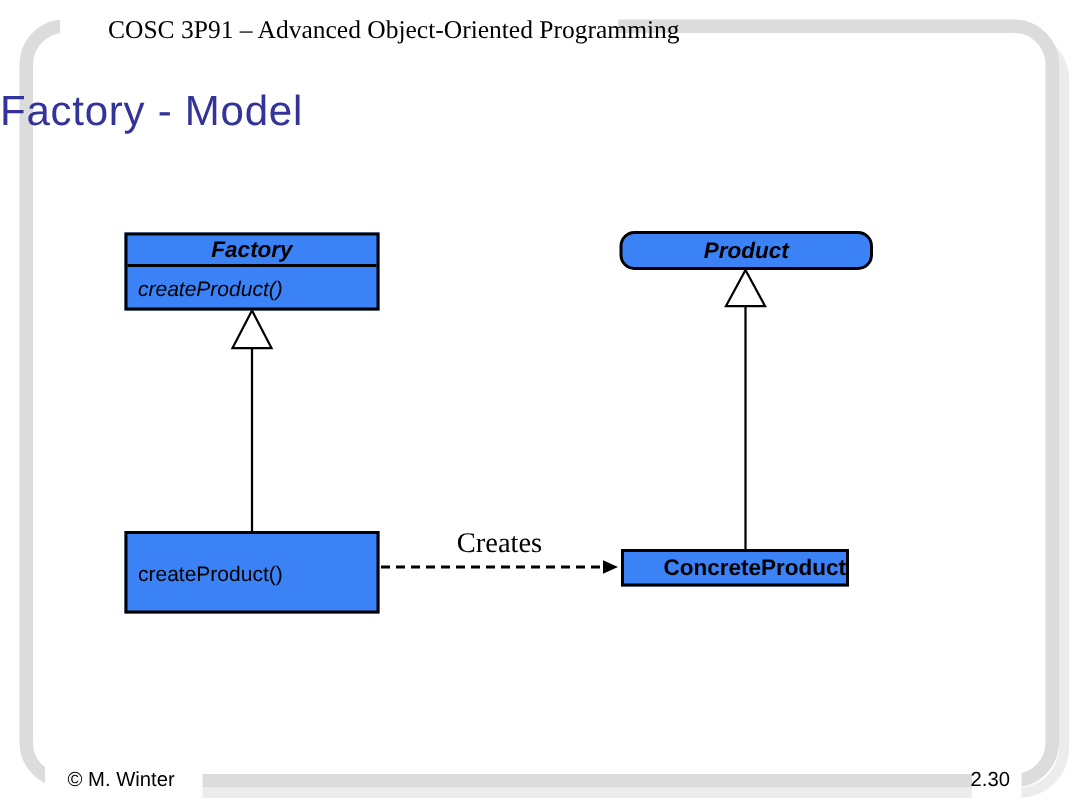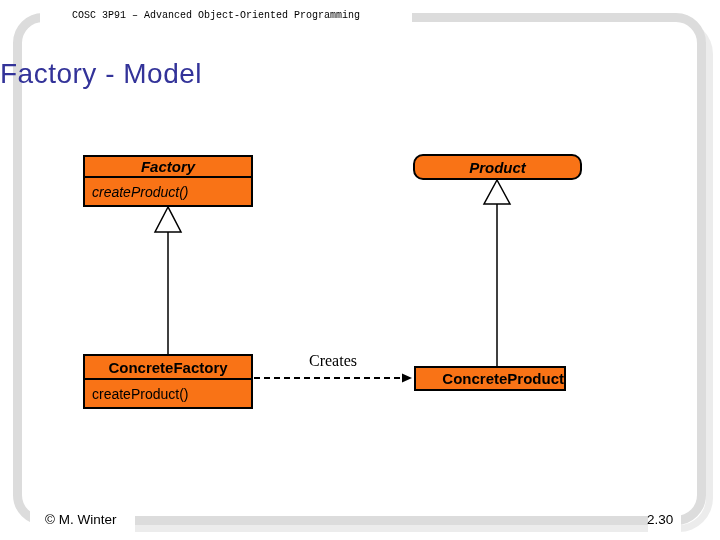--- a/index.html
+++ b/index.html
@@ -21,36 +21,36 @@
     border-radius:30px; z-index:2;
   }
   .cover { position:absolute; background:#ffffff; z-index:3; }
   .cover-top { left:40px; top:6px;  width:372px; height:30px; }
   .cover-bl  { left:30px; top:509px; width:105px; height:31px; }
   .cover-br  { left:648px; top:509px; width:33px; height:31px; }
 
   
   .course-header {
     position:absolute; z-index:5; left:72px; top:10px;
-    font-family:Liberation Mono, monospace; font-size:10px; white-space:nowrap;
+    font-family:Liberation Serif, serif; font-size:17px; white-space:nowrap;
   }
   .slide-title {
     position:absolute; z-index:5; left:0; top:58px; width:720px;
     text-align:left; font-size:28px; letter-spacing:0.5px;
   }
   .footer-text {
     position:absolute; z-index:5; font-family:Liberation Sans, sans-serif;
     font-size:13.5px; white-space:nowrap;
   }
   .footer-left  { left:45px;  top:512px; }
   .footer-right { left:647px; top:512px; }
 
   
   .uml-box {
-    position:absolute; z-index:5; box-sizing:border-box; background:#f97316;
+    position:absolute; z-index:5; box-sizing:border-box; background:#3b82f6;
     border:2px solid #000; display:flex; flex-direction:column;
   }
   .uml-name {
     display:flex; align-items:center; justify-content:center;
     font-weight:bold; font-size:15px; flex:0 0 auto;
   }
   .uml-method {
     display:flex; align-items:center; padding-left:7px;
     font-size:14px; flex:1 1 auto;text-align:center;
   }
@@ -61,21 +61,21 @@
   #factory-box .uml-name          { height:19px; }
   #product-box          { left:413px; top:154px; width:169px; height:26px;border-radius:10px; }
   #product-box .uml-name          { flex:1 1 auto; }
   #concrete-factory-box { left:83px;  top:354px; width:170px; height:55px; }
   #concrete-factory-box .uml-name { height:22px; }
   #concrete-product-box { left:414px; top:366px; width:152px; height:25px;align-items:flex-end; }
   #concrete-product-box .uml-name { flex:1 1 auto; }
 
   .creates-label {
     position:absolute; z-index:5; left:253px; top:352px; width:160px;
-    text-align:center; font-family:"Liberation Serif", serif; font-size:16px;
+    text-align:center; font-family:"Liberation Serif", serif; font-size:19px;
   }
 
   .connector-layer {
     position:absolute; z-index:4; left:0; top:0;
     pointer-events:none;
   }
 </style>
 </head>
 <body>
 
@@ -106,21 +106,20 @@
 <div class="uml-box" id="factory-box">
   <div class="uml-name abstract with-divider">Factory</div>
   <div class="uml-method abstract">createProduct()</div>
 </div>
 
 <div class="uml-box" id="product-box">
   <div class="uml-name abstract">Product</div>
 </div>
 
 <div class="uml-box" id="concrete-factory-box">
-  <div class="uml-name with-divider">ConcreteFactory</div>
   <div class="uml-method">createProduct()</div>
 </div>
 
 <div class="uml-box" id="concrete-product-box">
   <div class="uml-name">ConcreteProduct</div>
 </div>
 
 <div class="creates-label">Creates</div>
 
 <div class="footer-text footer-left">© M. Winter</div>

